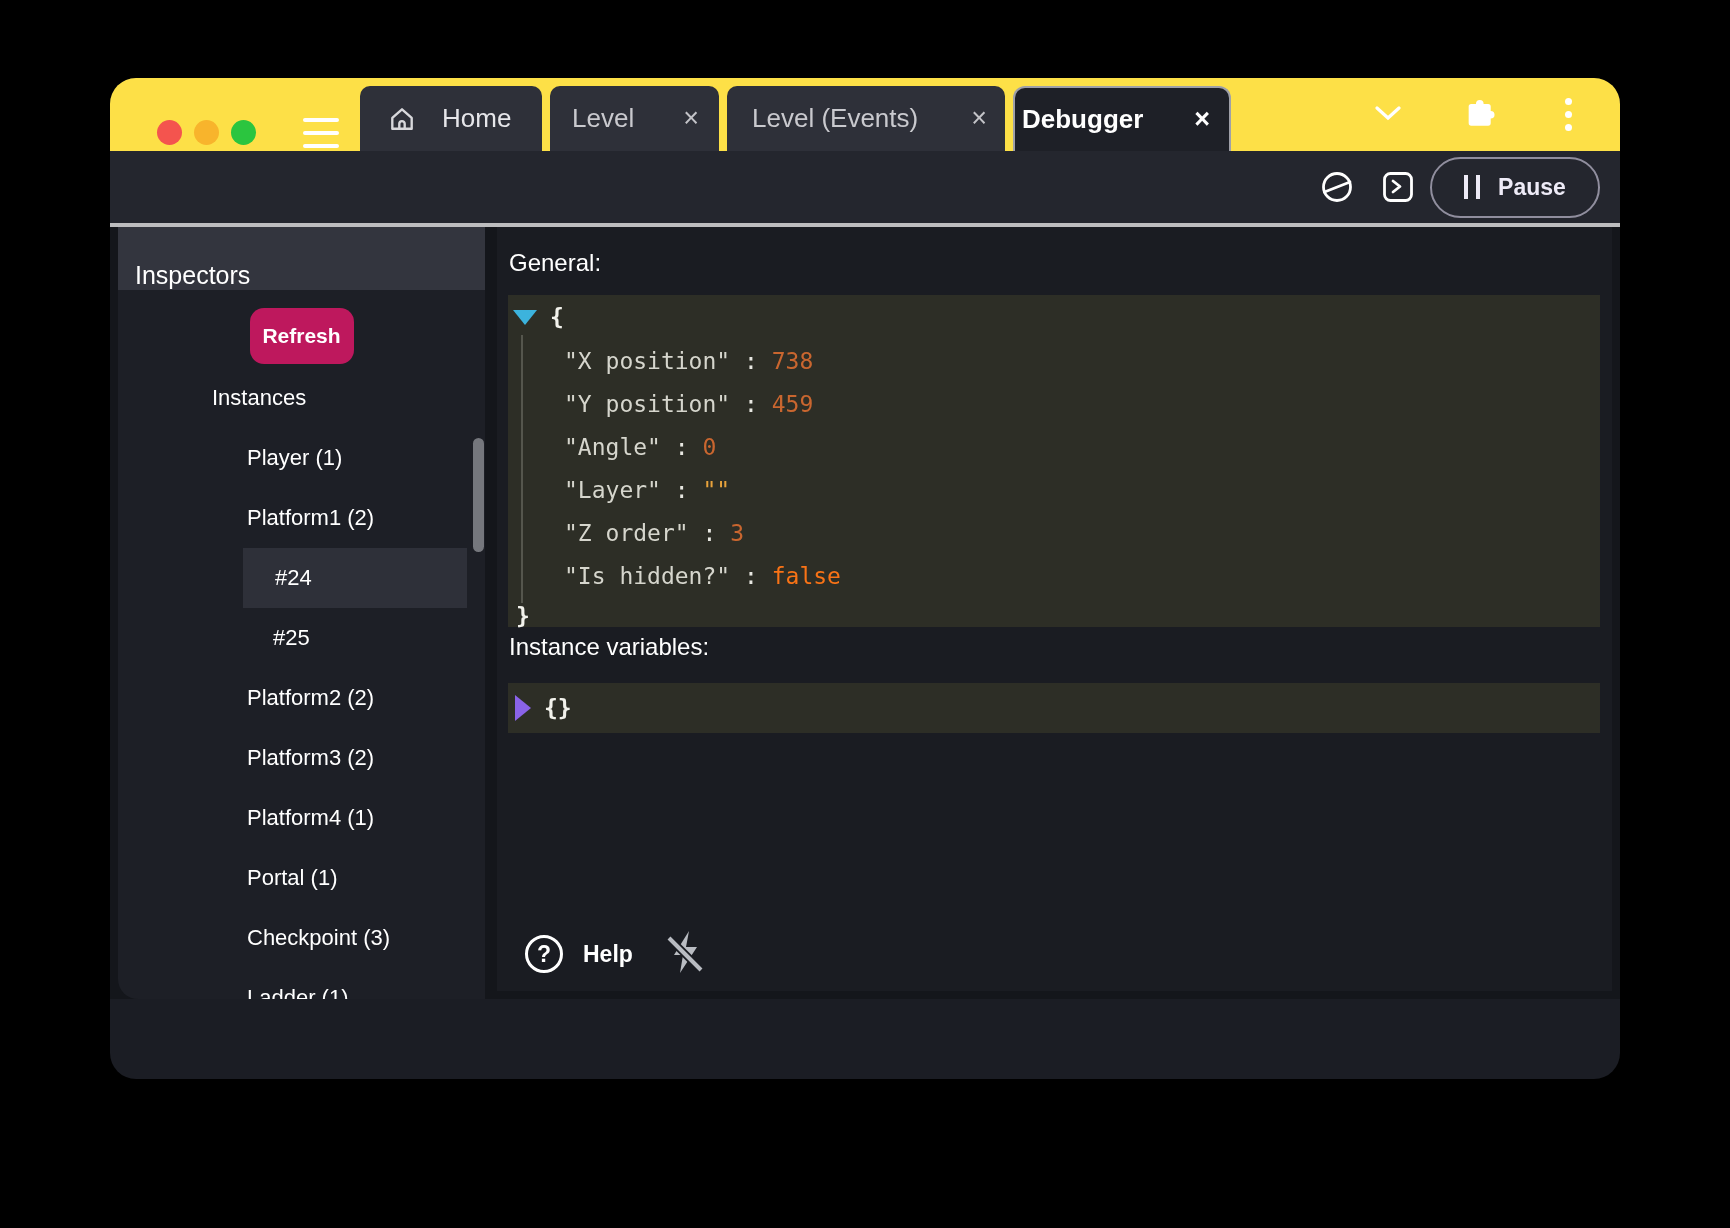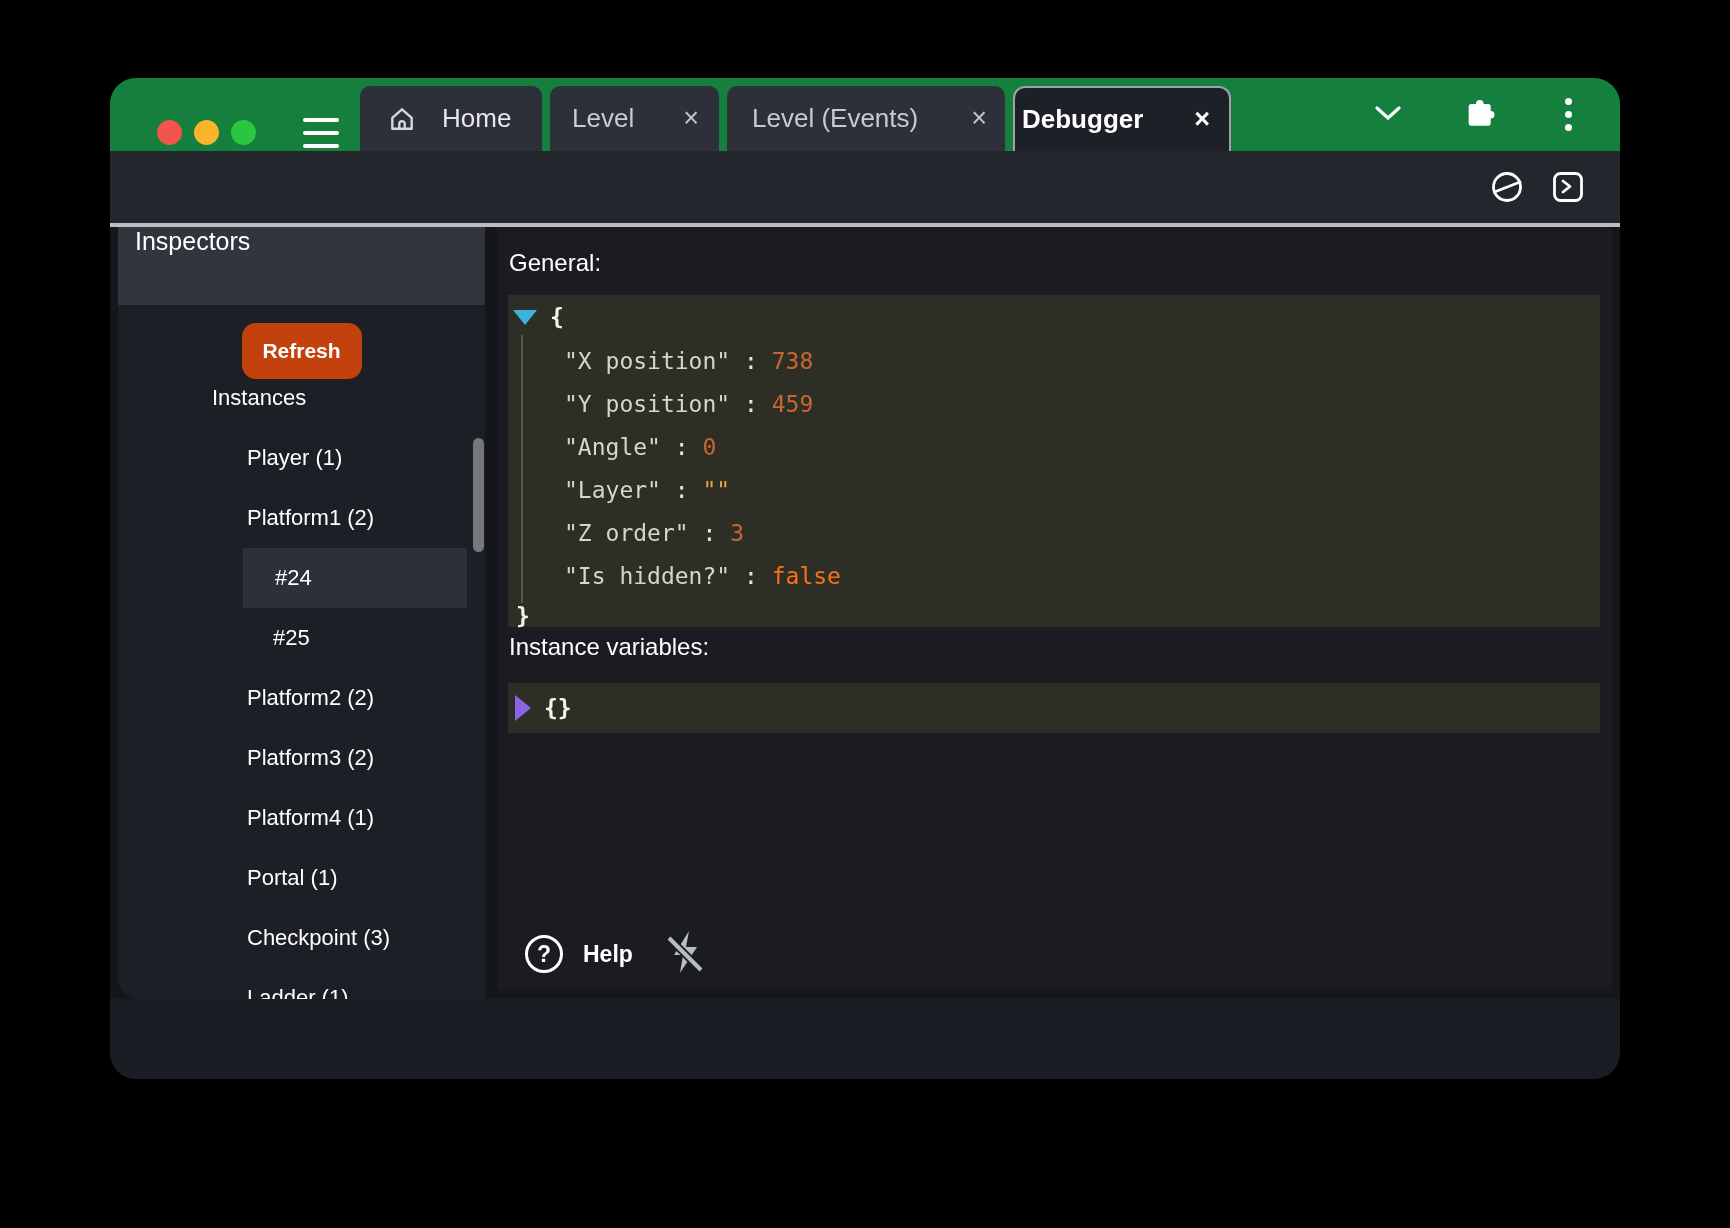--- a/index.html
+++ b/index.html
@@ -3,21 +3,21 @@
 <meta charset="utf-8">
 <style>
   * { margin:0; padding:0; box-sizing:border-box; }
   html,body { width:1730px; height:1228px; background:#000; overflow:hidden;
               font-family:"Liberation Sans", sans-serif; }
 
   .window { position:absolute; left:110px; top:78px; width:1510px; height:1001px;
             background:#1b1d24; border-radius:26px; overflow:hidden; }
 
   
-  .titlebar { position:relative; height:73px; background:#15803d; }
+  .titlebar { position:relative; height:73px; background:#fde047; }
   .traffic { position:absolute; left:47px; top:42px; display:flex; gap:12px; }
   .light { width:25px; height:25px; border-radius:50%; }
   .light.red { background:#f4544e; } .light.yellow { background:#f8b42c; } .light.green { background:#2bc53f; }
 
   .hamburger { position:absolute; left:193px; top:40px; width:36px; height:30px;
                display:flex; flex-direction:column; justify-content:space-between; cursor:pointer; }
   .hamburger i { display:block; height:4px; background:#fff; border-radius:2px; }
 
   .tabs { position:absolute; left:250px; bottom:0; height:65px; display:flex; gap:8px; align-items:stretch; }
   .tab { display:flex; align-items:center; background:#2e3039; border-radius:10px 10px 0 0;
@@ -54,24 +54,24 @@
   .preview-caret { position:absolute; right:30px; top:34px; width:0; height:0;
                    border-left:13px solid transparent; border-right:13px solid transparent;
                    border-top:14px solid #fff; cursor:pointer; }
   .hdivider { height:4px; background:#bdbdbf; }
 
   
   .content { position:relative; height:772px; background:#14161b; display:flex; }
 
   .sidebar { position:relative; margin-left:8px; width:367px; height:100%; background:#1d1f26;
              border-radius:0 0 0 20px; overflow:hidden; }
-  .sb-header { height:78px; background:#33353e; display:flex; align-items:flex-start; }
+  .sb-header { height:63px; background:#33353e; display:flex; align-items:flex-end; }
   .sb-header span { margin-left:17px; color:#fff; font-size:25px; }
-  .refresh { display:block; margin:18px auto 0; width:120px; height:56px; border:none; border-radius:14px;
-             background:#c2410c; color:#fff; font-size:21px; font-weight:bold; cursor:pointer;
+  .refresh { display:block; margin:18px auto 0; width:104px; height:56px; border:none; border-radius:14px;
+             background:#be185d; color:#fff; font-size:21px; font-weight:bold; cursor:pointer;
              font-family:"Liberation Sans", sans-serif; }
   .tree { position:absolute; left:0; right:0; top:141px; }
   .trow { height:60px; display:flex; align-items:center; color:#fff; font-size:22px; cursor:pointer; }
   .trow.d0 { padding-left:94px; }
   .trow.d1 { padding-left:129px; }
   .trow.d2 { padding-left:155px; }
   .trow.selected { margin:0 18px 0 125px; padding-left:32px; background:#2e3039; }
   .sb-thumb { position:absolute; right:1px; top:211px; width:11px; height:114px; border-radius:6px;
               background:#75777d; cursor:grab; }
 
@@ -177,20 +177,27 @@
         <circle cx="17" cy="17" r="13.5"></circle>
         <line x1="4.5" y1="22" x2="30" y2="12"></line>
       </svg>
     </span>
     <span class="tool-ic console">
       <svg width="32" height="32" viewBox="0 0 32 32" fill="none" stroke="#fff" stroke-width="2.8" stroke-linecap="round" stroke-linejoin="round">
         <rect x="2.5" y="2.5" width="27" height="27" rx="6"></rect>
         <polyline points="11,10 18,15.5 11,21"></polyline>
       </svg>
     </span>
+    <button class="pause-btn">
+      <span class="pause-bars">
+          <i></i>
+          <i></i>
+        </span>
+      <span class="pause-label">Pause</span>
+    </button>
   </div>
 
   <div class="hdivider"></div>
 
   <div class="content">
 
     <aside class="sidebar">
       <div class="sb-header">
         <span>Inspectors</span>
       </div>

